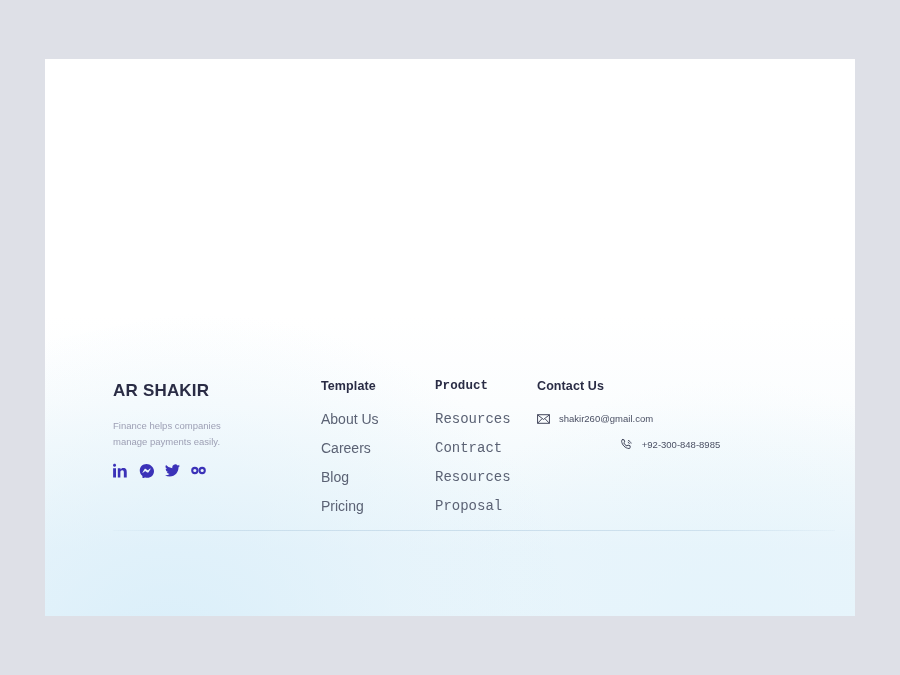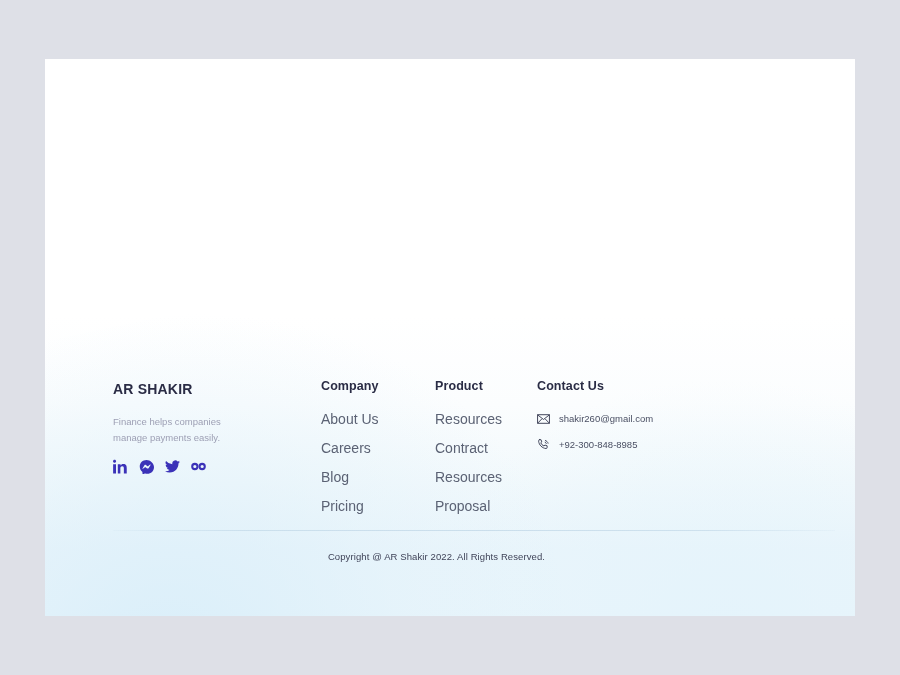--- a/index.html
+++ b/index.html
@@ -69,26 +69,26 @@
     width: 690px;
   }
 
   .columns {
     display: flex;
     align-items: flex-start;
   }
 
   .col-brand  { width: 208px; padding-top: 2px; }
   .col-company{ width: 114px; }
-  .col-product{ width: 102px; }
+  .col-product{ width: 102px; font-family: Liberation Mono, monospace; }
   .col-resources { width: 127px; }
   .col-contact{ flex: 1; }
 
   .brand-name {
-    font-size: 14px;
+    font-size: 17px;
     font-weight: 700;
     letter-spacing: 0.2px;
     color: #2a2c45;
     margin-bottom: 17px;
   }
 
   .brand-tagline {
     font-size: 9.5px;
     line-height: 1.72;
     color: #9d9fb4;
@@ -134,21 +134,21 @@
   .link:last-child { margin-bottom: 0; }
 
   
   .contact-row {
     display: flex;
     align-items: center;
     gap: 9px;
     margin-bottom: 13px;
     white-space: nowrap;
   }
-  .contact-row:last-child { margin-bottom: 0; }
+  .contact-row:last-child { margin-bottom: 0; justify-content: center; }
   .contact-icon {
     width: 13px;
     height: 13px;
     display: inline-flex;
     align-items: center;
     justify-content: center;
     color: #3f4358;
     flex: none;
   }
   .contact-text {
@@ -223,21 +223,21 @@
             <svg width="16" height="11" viewBox="0 0 32 18" fill="none" stroke="currentColor" stroke-width="4.4" aria-hidden="true">
               <circle cx="8.2" cy="9" r="5.6"></circle>
               <circle cx="23.8" cy="9" r="5.6"></circle>
             </svg>
           </span>
 
         </div>
       </div>
 
       <div class="col-company">
-        <div class="col-head">Company</div>
+        <div class="col-head">Template</div>
         <a class="link">About Us</a>
         <a class="link">Careers</a>
         <a class="link">Blog</a>
         <a class="link">Pricing</a>
       </div>
 
       <div class="col-product">
         <div class="col-head">Product</div>
         <a class="link">Resources</a>
         <a class="link">Contract</a>
@@ -272,15 +272,14 @@
           <span class="contact-text">+92-300-848-8985</span>
         </div>
 
       </div>
 
     </div>
   </div>
 
   <div class="divider"></div>
 
-  <div class="copyright">Copyright @ AR Shakir 2022. All Rights Reserved.</div>
 
 </div>
 
 </body></html>

